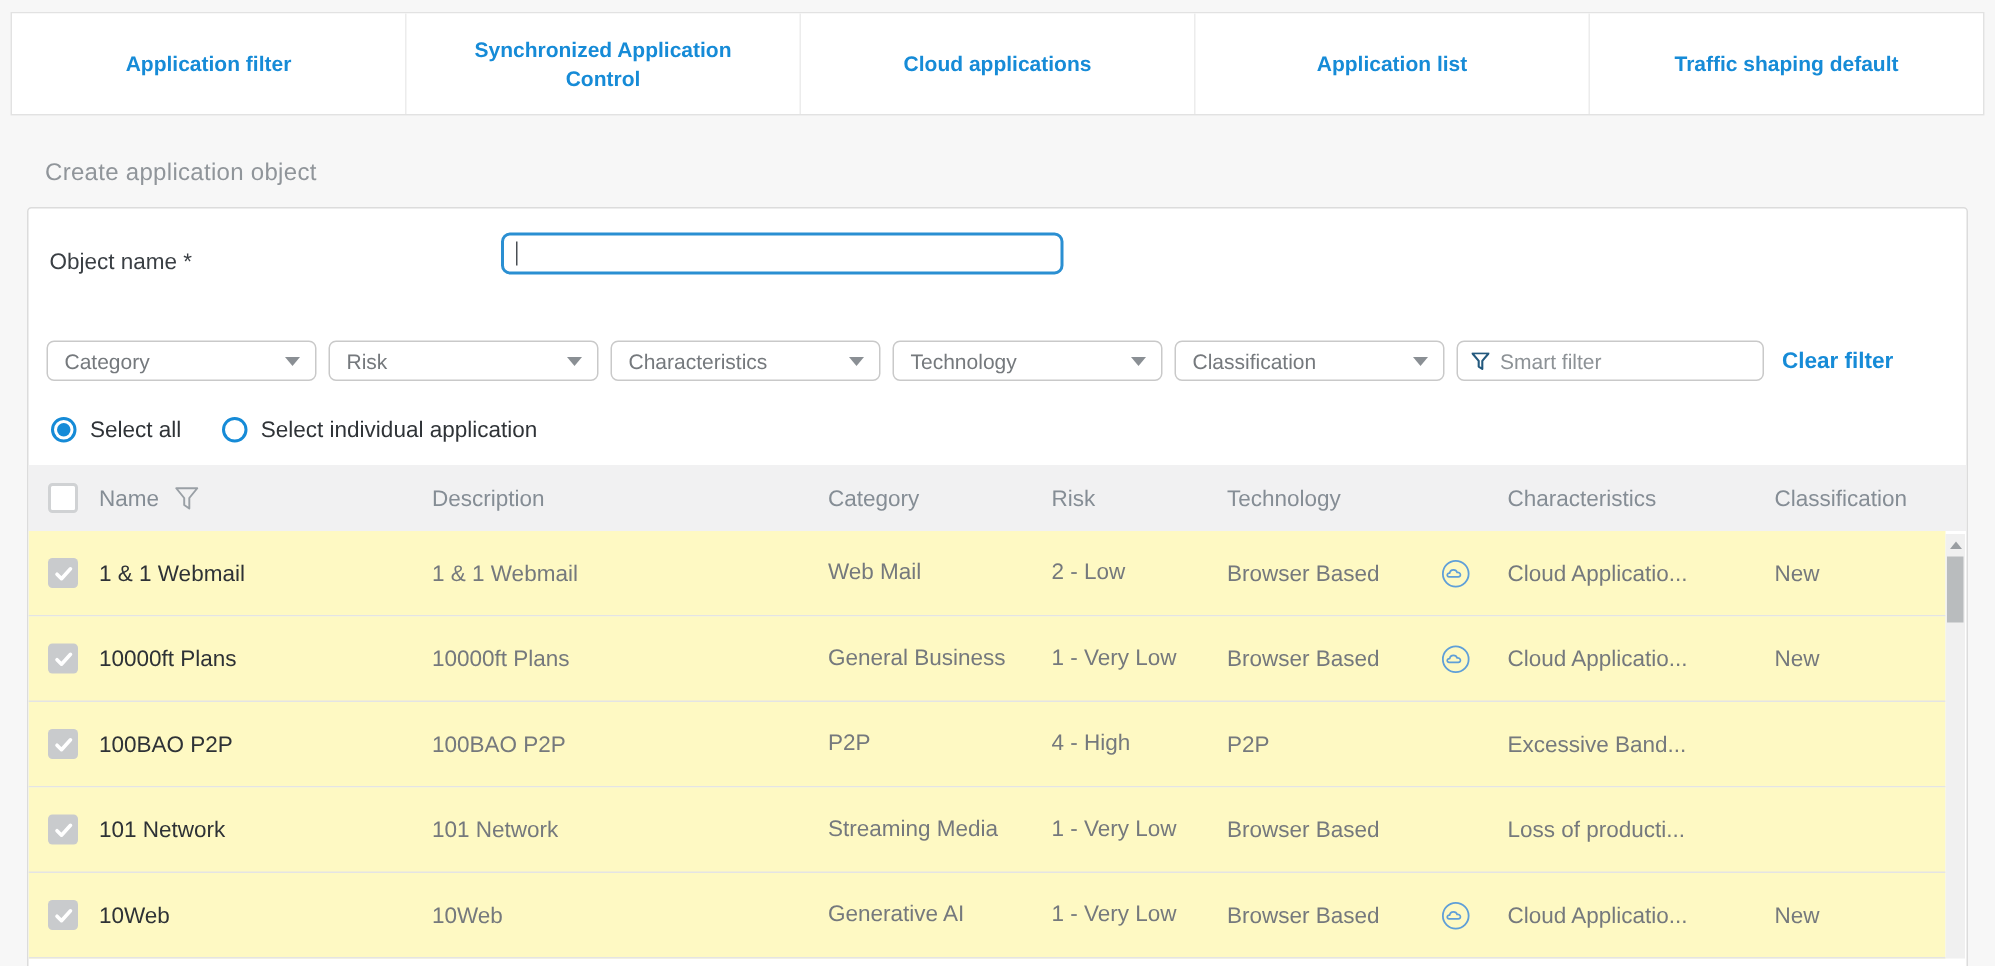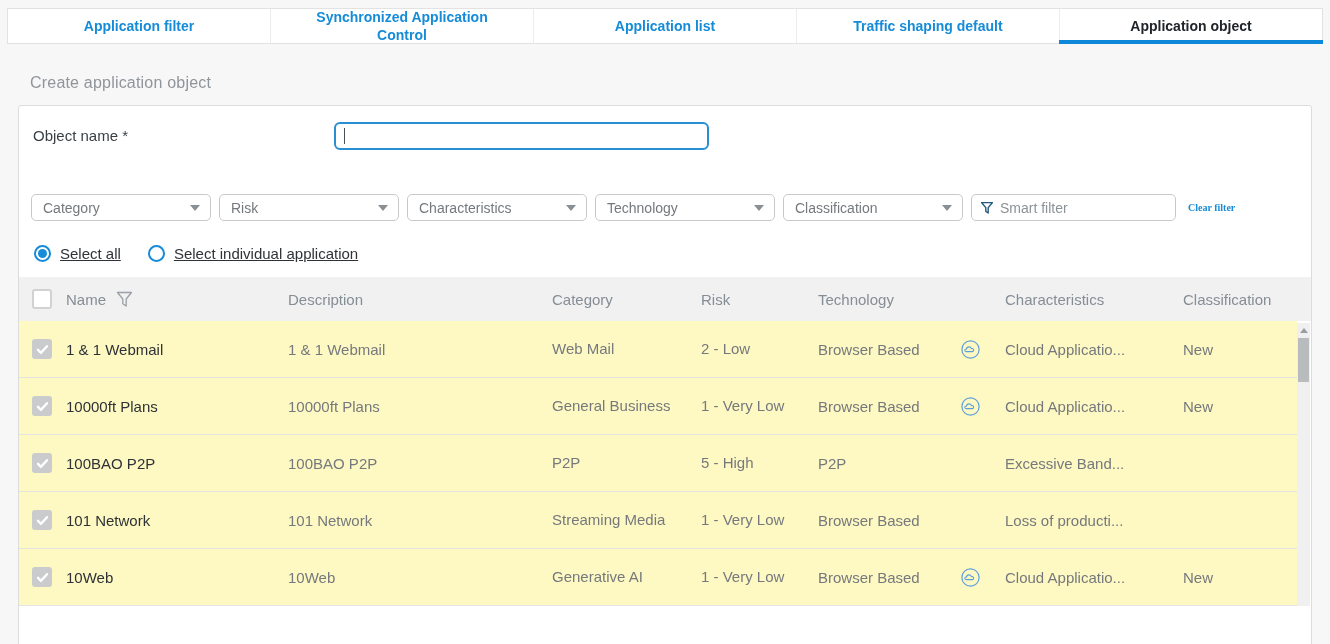--- a/index.html
+++ b/index.html
@@ -8,21 +8,21 @@
     background:#f7f7f7;
     font-family:"Liberation Sans", sans-serif;
     color:#3c4146;
     position:relative;
   }
 
   
   .tabbar {
     display:flex;
     margin:8px 7px 0 7px;
-    height:36px;
+    height:69px;
     background:#fff;
     border:1px solid #e2e2e2;
   }
   .tab {
     flex:1 1 0;
     display:flex;
     align-items:center;
     justify-content:center;
     text-align:center;
     padding:0 26px;
@@ -57,21 +57,21 @@
     margin:13px 18px 0 18px;
     height:560px;
     background:#fff;
     border:1px solid #dcdcdc;
     border-radius:3px;
     position:relative;
     overflow:hidden;
   }
 
   
-  .form-row { display:flex; padding:16px 14px 0 14px; }
+  .form-row { display:flex; padding:16px 14px 0 14px;align-items:flex-end; }
   .form-label { width:301px; font-size:15px; color:#3a3f44; padding-top:5px; }
   .input-wrap { position:relative; }
   .text-input {
     width:375px; height:28px;
     border:2px solid #2a8fd2;
     border-radius:6px;
     outline:none;
     font-family:inherit; font-size:14px; color:#333;
     padding:0 10px;
     background:#fff;
@@ -106,27 +106,27 @@
     display:flex; align-items:center; gap:7px;
     padding:0 9px;
     margin-right:12px;
   }
   .smart-filter input {
     border:none; outline:none; flex:1; min-width:0;
     font-family:inherit; font-size:14px; color:#333;
   }
   .smart-filter input::placeholder { color:#8d9296; opacity:1; }
   .clear-filter {
-    color:#168bd7; font-weight:bold; font-size:10px;
-    cursor:pointer; white-space:nowrap;font-family:Liberation Serif, serif;
+    color:#168bd7; font-weight:bold; font-size:15px;
+    cursor:pointer; white-space:nowrap;
   }
 
   
   .radio-row { display:flex; align-items:center; gap:27px; margin:24px 0 0 15px; }
-  .radio-option { display:flex; align-items:center; gap:9px; font-size:15px; color:#2f3337; cursor:pointer;text-decoration:underline; }
+  .radio-option { display:flex; align-items:center; gap:9px; font-size:15px; color:#2f3337; cursor:pointer; }
   .radio-circle {
     width:17px; height:17px; border-radius:50%;
     border:2px solid #168bd7; background:#fff; position:relative; flex:none;
   }
   .radio-circle.selected::after {
     content:""; position:absolute; inset:2px; border-radius:50%; background:#168bd7;
   }
 
   
   .table-area { margin-top:15px; position:relative; }
@@ -189,27 +189,27 @@
 <body>
 
 <div class="tabbar">
   <div class="tab">
       <span>Application filter</span>
     </div>
   <div class="tab">
       <span>Synchronized Application Control</span>
     </div>
   <div class="tab">
+      <span>Cloud applications</span>
+    </div>
+  <div class="tab">
       <span>Application list</span>
     </div>
   <div class="tab">
       <span>Traffic shaping default</span>
-    </div>
-  <div class="tab active">
-      <span>Application object</span>
     </div>
 </div>
 
 <h1 class="page-title">Create application object</h1>
 
 <div class="panel">
 
   <div class="form-row">
     <div class="form-label">Object name *</div>
     <div class="input-wrap">
@@ -341,21 +341,21 @@
     <div class="td">
       <span class="cb">
         <svg width="13" height="13" viewBox="0 0 13 13">
           <path d="M2 6.8 L5 9.8 L11 3.2" fill="none" stroke="#ffffff" stroke-width="2.4" stroke-linecap="round" stroke-linejoin="round"></path>
         </svg>
       </span>
     </div>
     <div class="td name">100BAO P2P</div>
     <div class="td">100BAO P2P</div>
     <div class="td"><span class="wrap-cat">P2P</span></div>
-    <div class="td"><span class="wrap-risk">5 - High</span></div>
+    <div class="td"><span class="wrap-risk">4 - High</span></div>
     <div class="td">P2P</div>
     <div class="td cloud-badge">
       <svg width="19" height="19" viewBox="0 0 19 19" style="visibility: hidden;">
         <circle cx="9.5" cy="9.5" r="8.6" fill="none" stroke="#5f9fd8" stroke-width="1.2"></circle>
         <path d="M5.2 11.6 C4 11.6 3.6 10.7 3.9 9.9 C4.2 9.2 5 9 5.5 9.1 C5.6 7.8 6.7 6.9 8 6.9 C9.2 6.9 10.1 7.6 10.4 8.6 C11.3 8.4 12.4 8.8 12.6 9.9 C12.8 10.8 12.2 11.6 11.2 11.6 Z" fill="none" stroke="#5f9fd8" stroke-width="1.1" stroke-linejoin="round"></path>
       </svg>
     </div>
     <div class="td">Excessive Band...</div>
     <div class="td"></div>
   </div>

